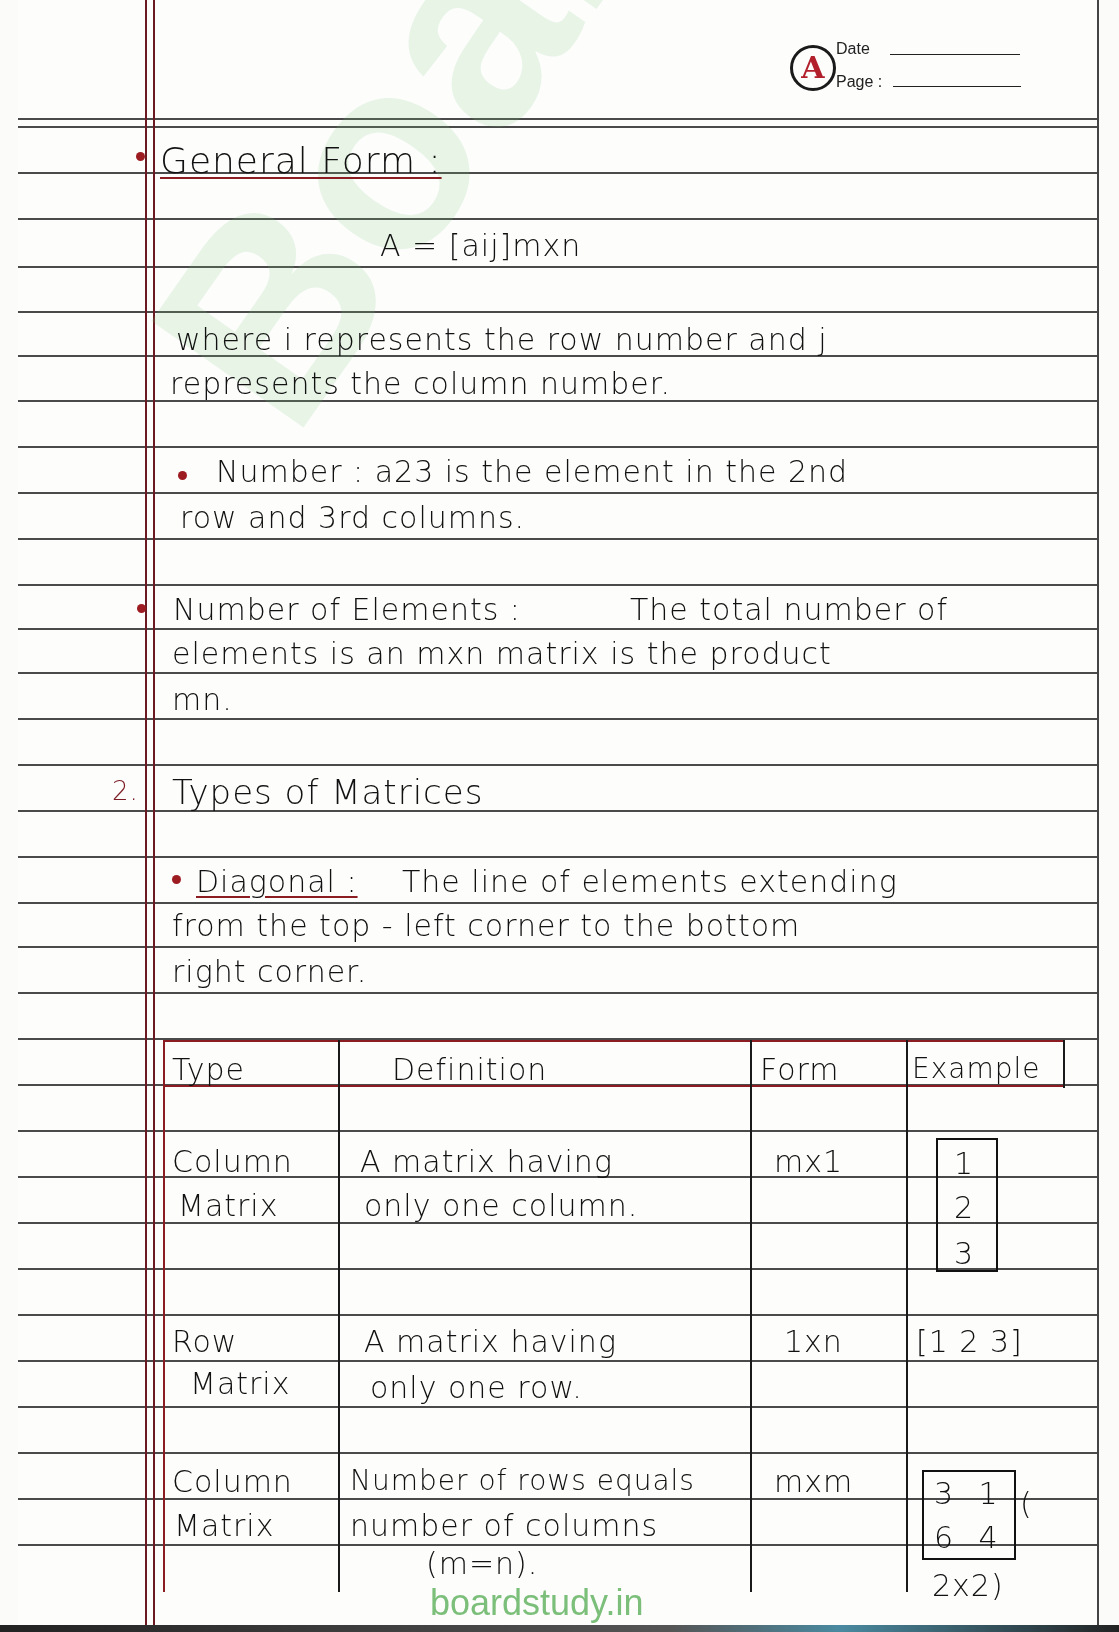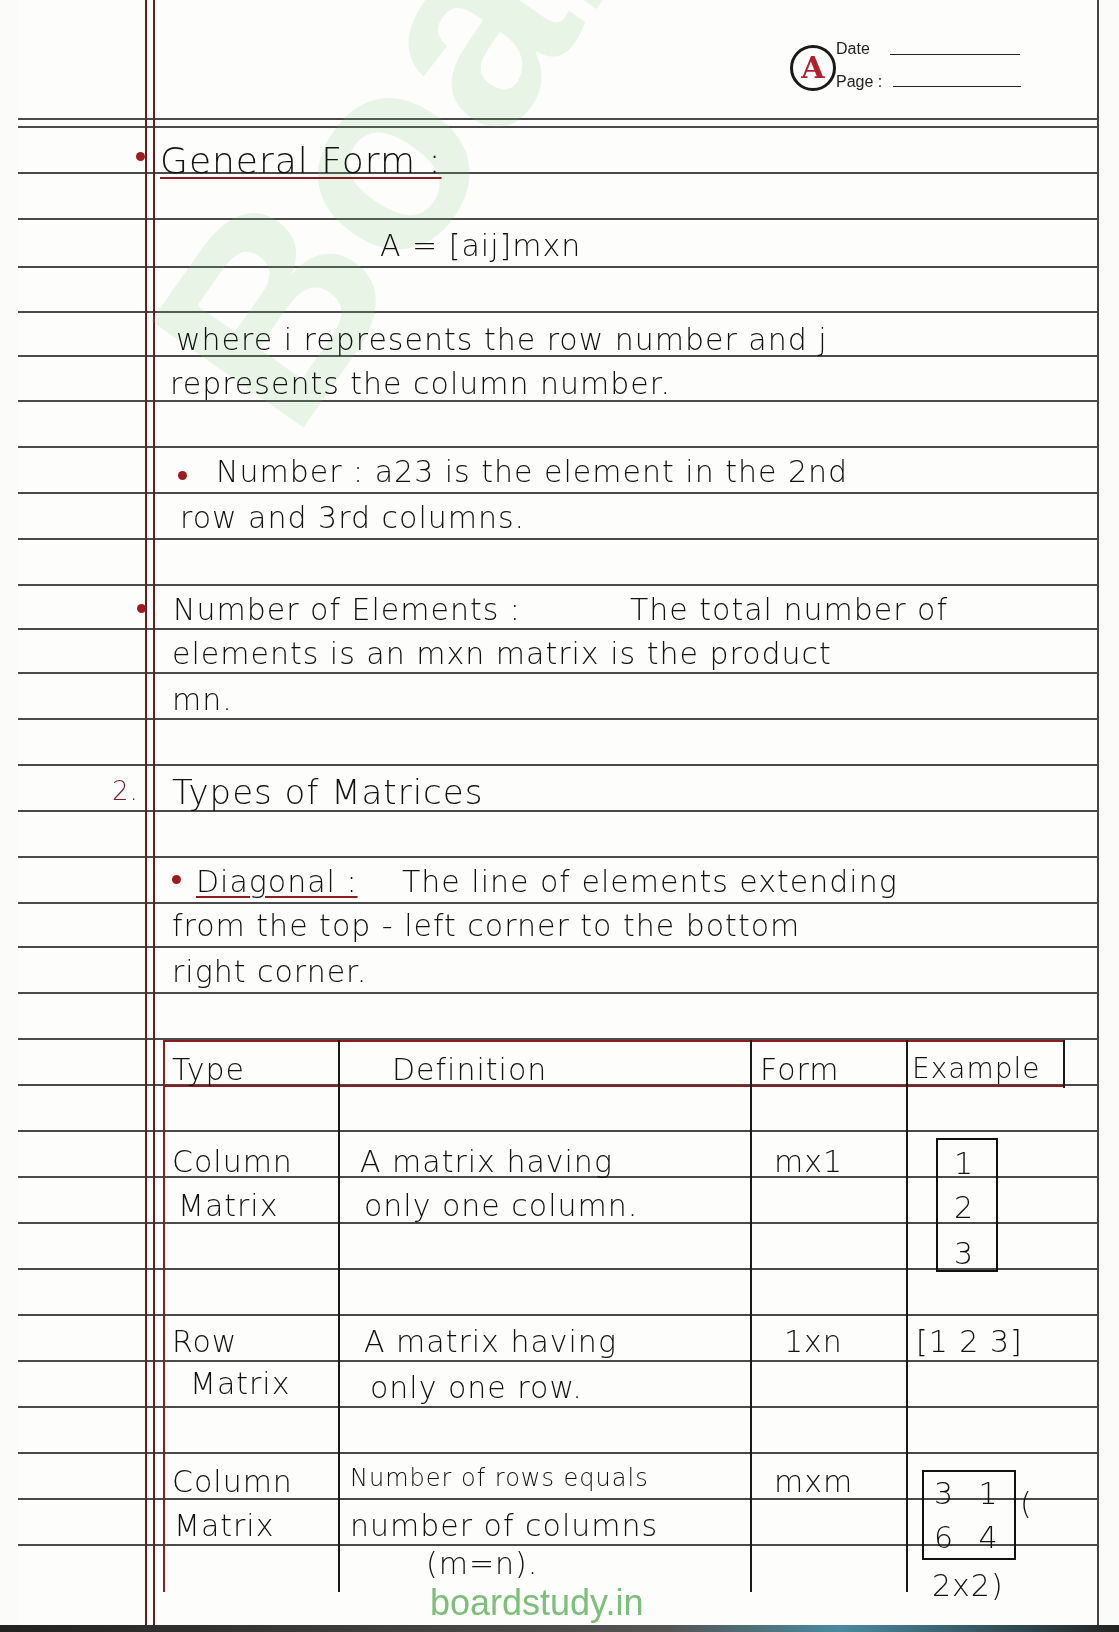--- a/index.html
+++ b/index.html
@@ -134,21 +134,21 @@
     <div class="hw" style="left:190px; top:1358px">Matrix</div>
     <div class="hw" style="left:364px; top:1316px">A matrix having</div>
     <div class="hw" style="left:370px; top:1362px">only one row.</div>
     <div class="hw" style="left:784px; top:1316px">1xn</div>
     <div class="hw" style="left:916px; top:1316px">[1 2 3]</div>
   </div>
 
   <div>
     <div class="hw" style="left:172px; top:1456px">Column</div>
     <div class="hw" style="left:174px; top:1500px">Matrix</div>
-    <div class="hw" style="left:350px; top:1456px; font-size:24px">Number of rows equals</div>
+    <div class="hw" style="left:350px; top:1456px; font-size:28px">Number of rows equals</div>
     <div class="hw" style="left:350px; top:1500px">number of columns</div>
     <div class="hw" style="left:426px; top:1538px">(m=n).</div>
     <div class="hw" style="left:774px; top:1456px">mxm</div>
     <div class="bracket" style="left:922px; top:1470px; width:90px; height:86px"></div>
     <div class="hw" style="left:934px; top:1468px; word-spacing:14px">3 1</div>
     <div class="hw" style="left:934px; top:1512px; word-spacing:14px">6 4</div>
     <div class="hw" style="left:1020px; top:1478px">(</div>
     <div class="hw" style="left:932px; top:1560px">2x2)</div>
   </div>
 </div>

